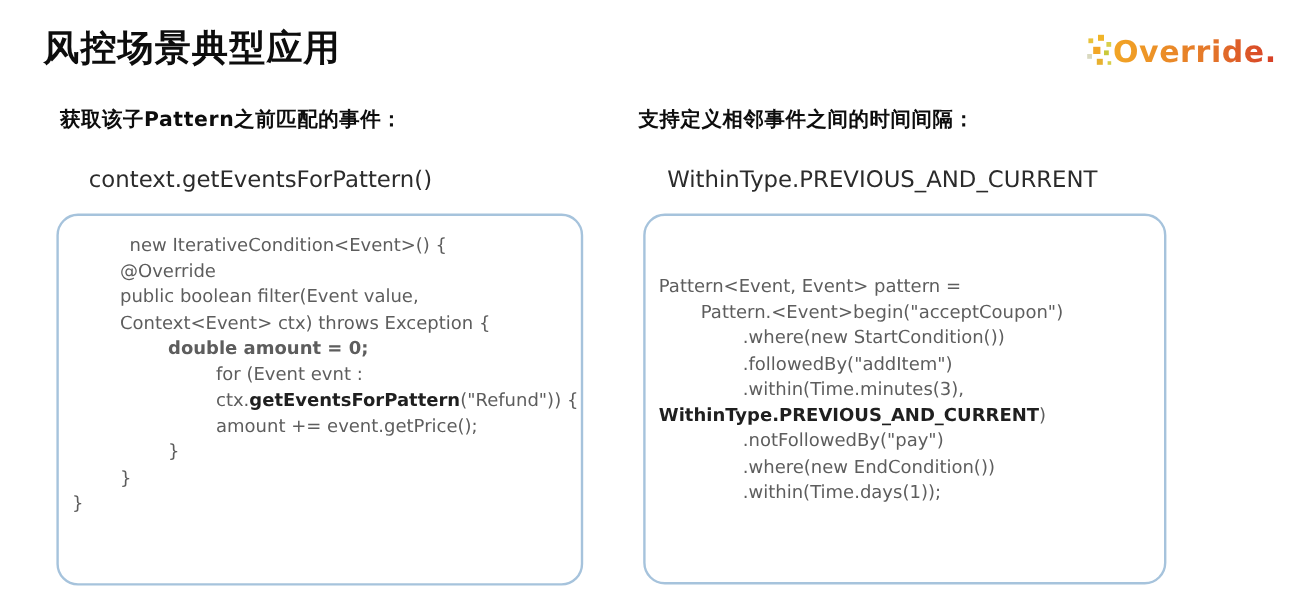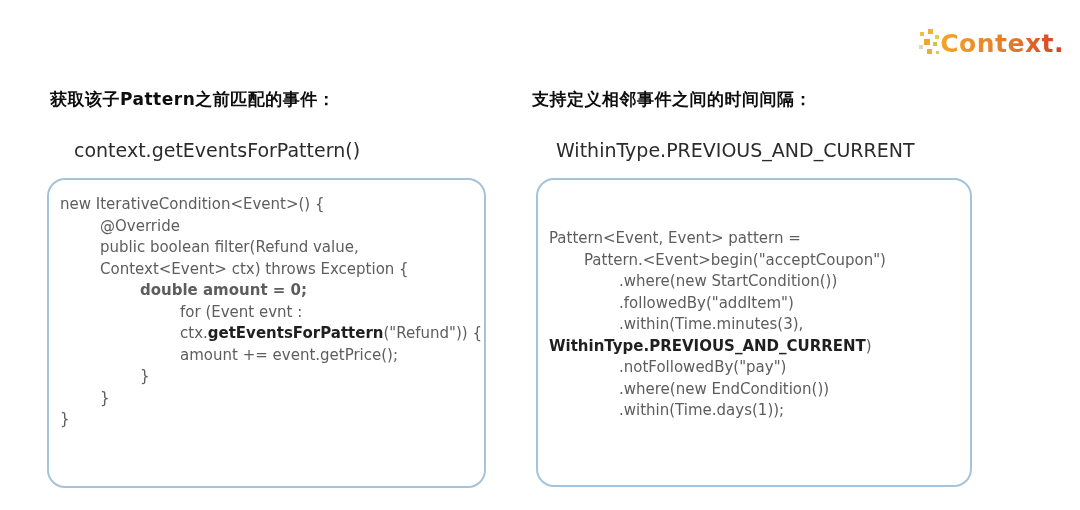--- a/index.html
+++ b/index.html
@@ -71,45 +71,46 @@
     color:var(--code-text);
     font-family:"DejaVu Sans","Liberation Sans",sans-serif;
   }
   .code-line .code-bold{font-weight:700;color:var(--code-bold);}
 </style>
 </head>
 <body>
 
 <div class="slide">
 
+  <h1 class="page-title">风控场景典型应用</h1>
 
   <div class="logo">
     <span class="logo-dots">
       <i></i>
         <i></i>
         <i></i>
         <i></i>
         <i></i>
         <i></i>
         <i></i>
         <i></i>
     </span>
-    <span class="logo-text">Context.</span>
+    <span class="logo-text">Override.</span>
   </div>
 
   <h2 class="section-heading left">获取该子Pattern之前匹配的事件：</h2>
   <h2 class="section-heading right">支持定义相邻事件之间的时间间隔：</h2>
 
   <div class="api-label left">context.getEventsForPattern()</div>
   <div class="api-label right">WithinType.PREVIOUS_AND_CURRENT</div>
 
   <div class="code-box left">
-      <div class="code-line" style="padding-left: 0px;"><span>new IterativeCondition&lt;Event&gt;() {</span></div>
+      <div class="code-line" style="padding-left: 0px; margin-left: 48px;"><span>new IterativeCondition&lt;Event&gt;() {</span></div>
       <div class="code-line" style="padding-left: 40px;"><span>@Override</span></div>
-      <div class="code-line" style="padding-left: 40px;"><span>public boolean filter(Refund value,</span></div>
+      <div class="code-line" style="padding-left: 40px;"><span>public boolean filter(Event value,</span></div>
       <div class="code-line" style="padding-left: 40px;"><span>Context&lt;Event&gt; ctx) throws Exception {</span></div>
       <div class="code-line" style="padding-left: 80px; font-weight: bold;"><span>double amount = 0;</span></div>
       <div class="code-line" style="padding-left: 120px;"><span>for (Event evnt :</span></div>
       <div class="code-line" style="padding-left: 120px;"><span>ctx.</span><span class="code-bold">getEventsForPattern</span><span>("Refund")) {</span></div>
       <div class="code-line" style="padding-left: 120px;"><span>amount += event.getPrice();</span></div>
       <div class="code-line" style="padding-left: 80px;"><span>}</span></div>
       <div class="code-line" style="padding-left: 40px;"><span>}</span></div>
       <div class="code-line" style="padding-left: 0px;"><span>}</span></div>
     </div>
 

